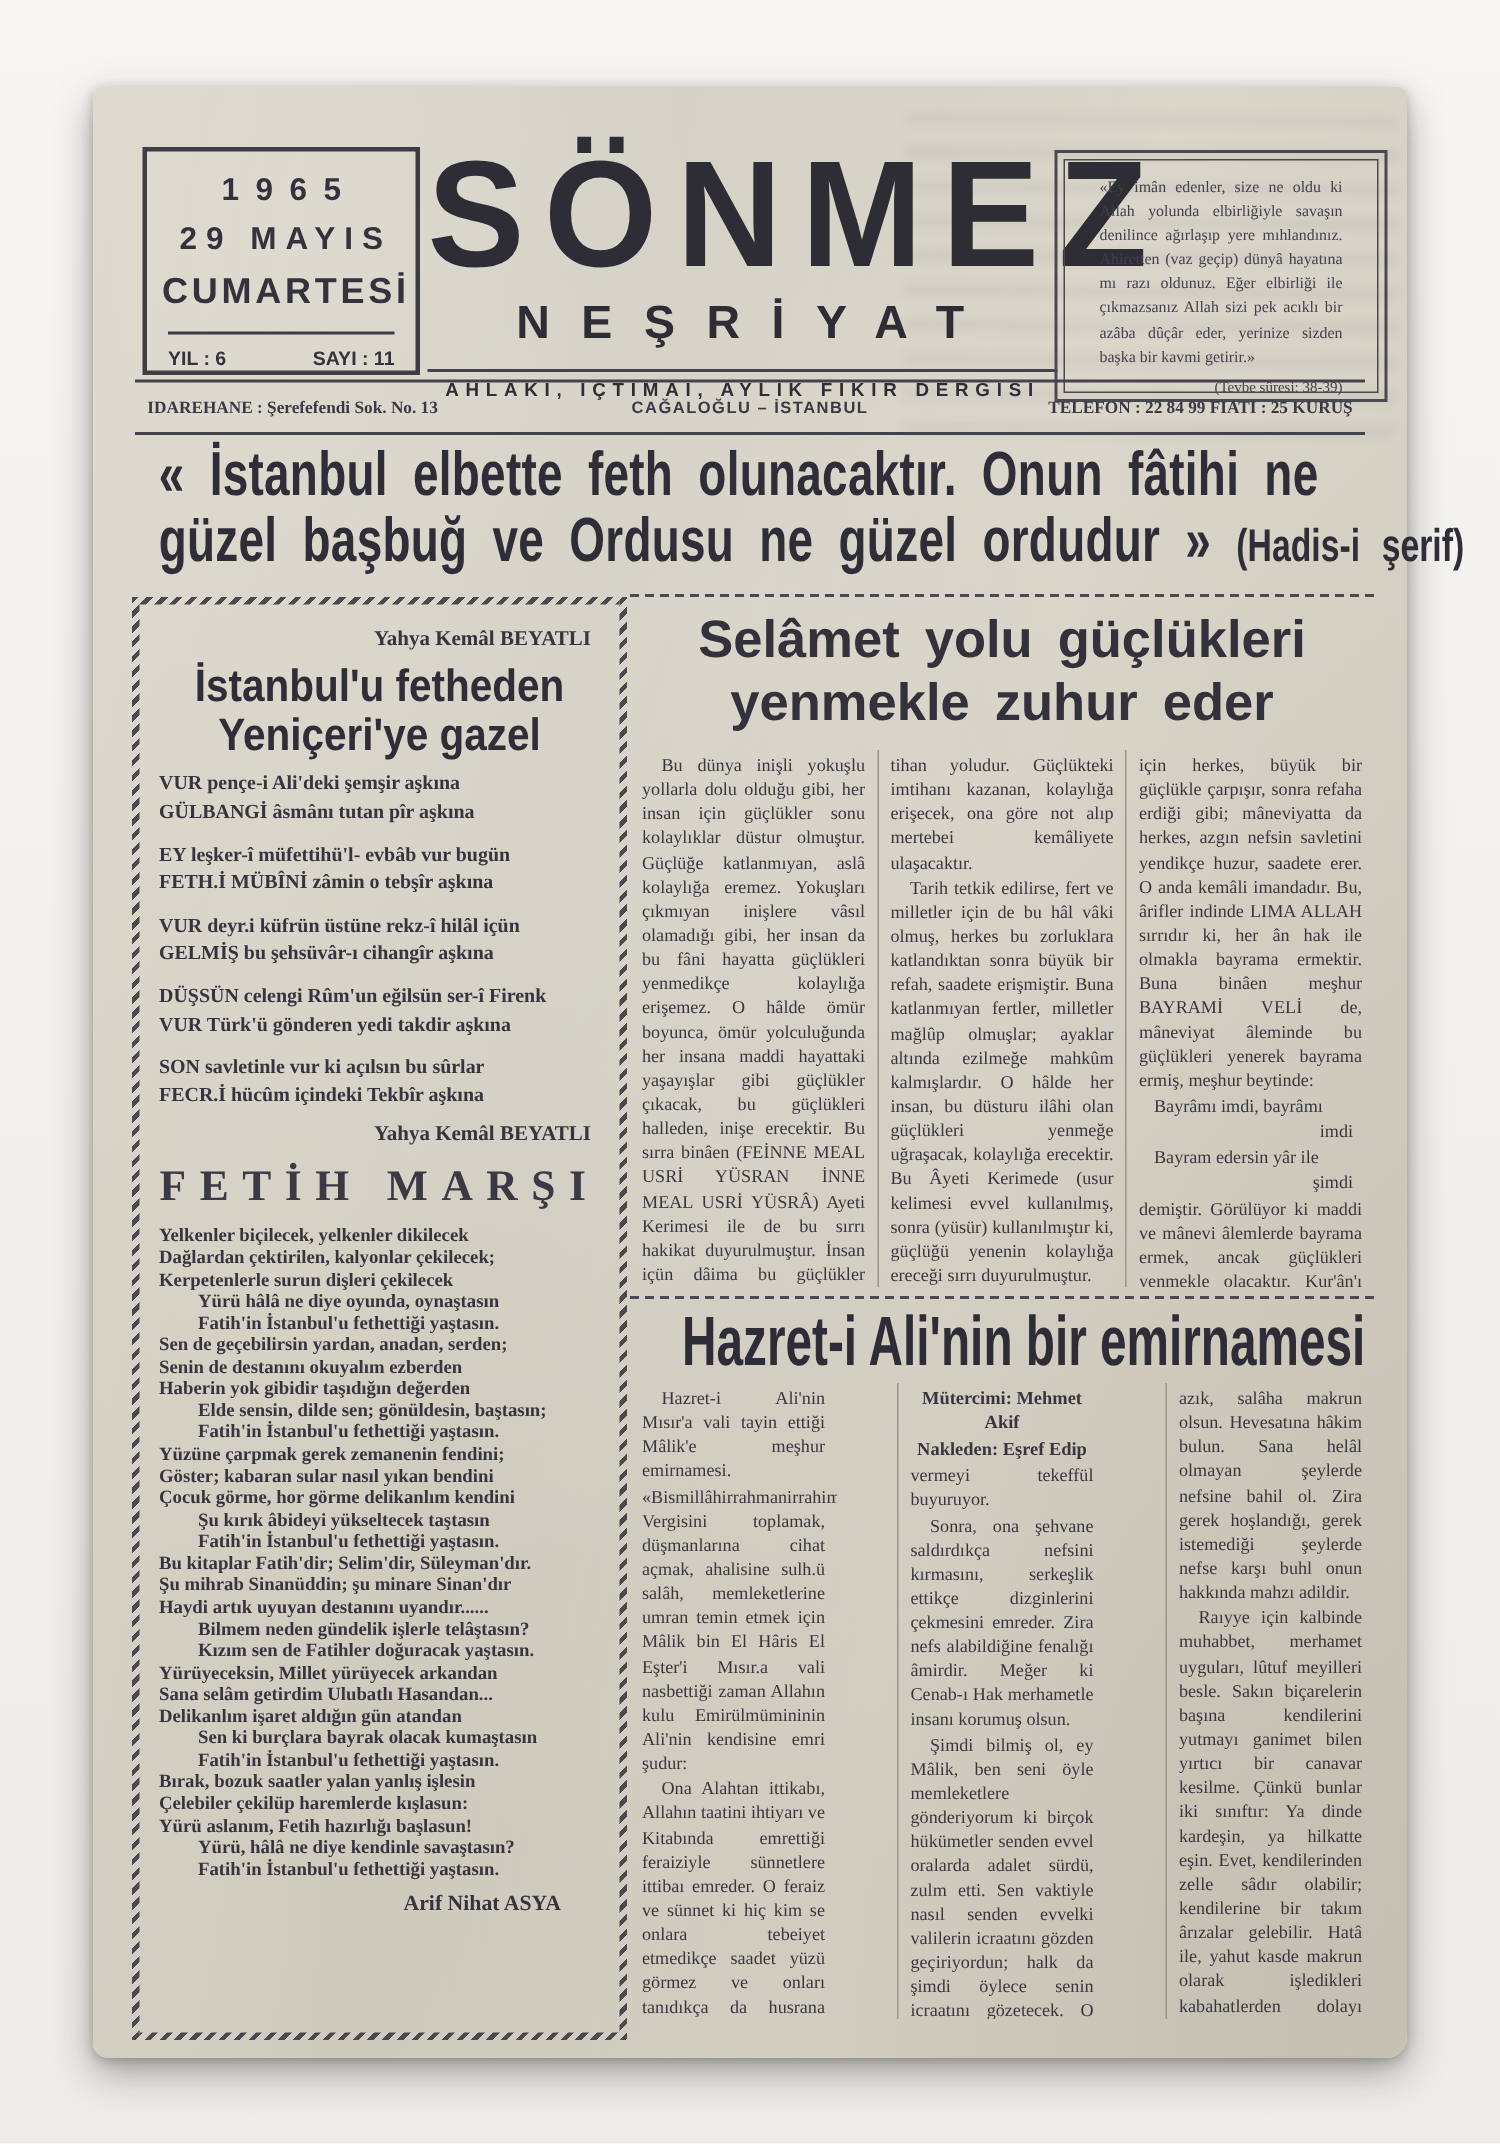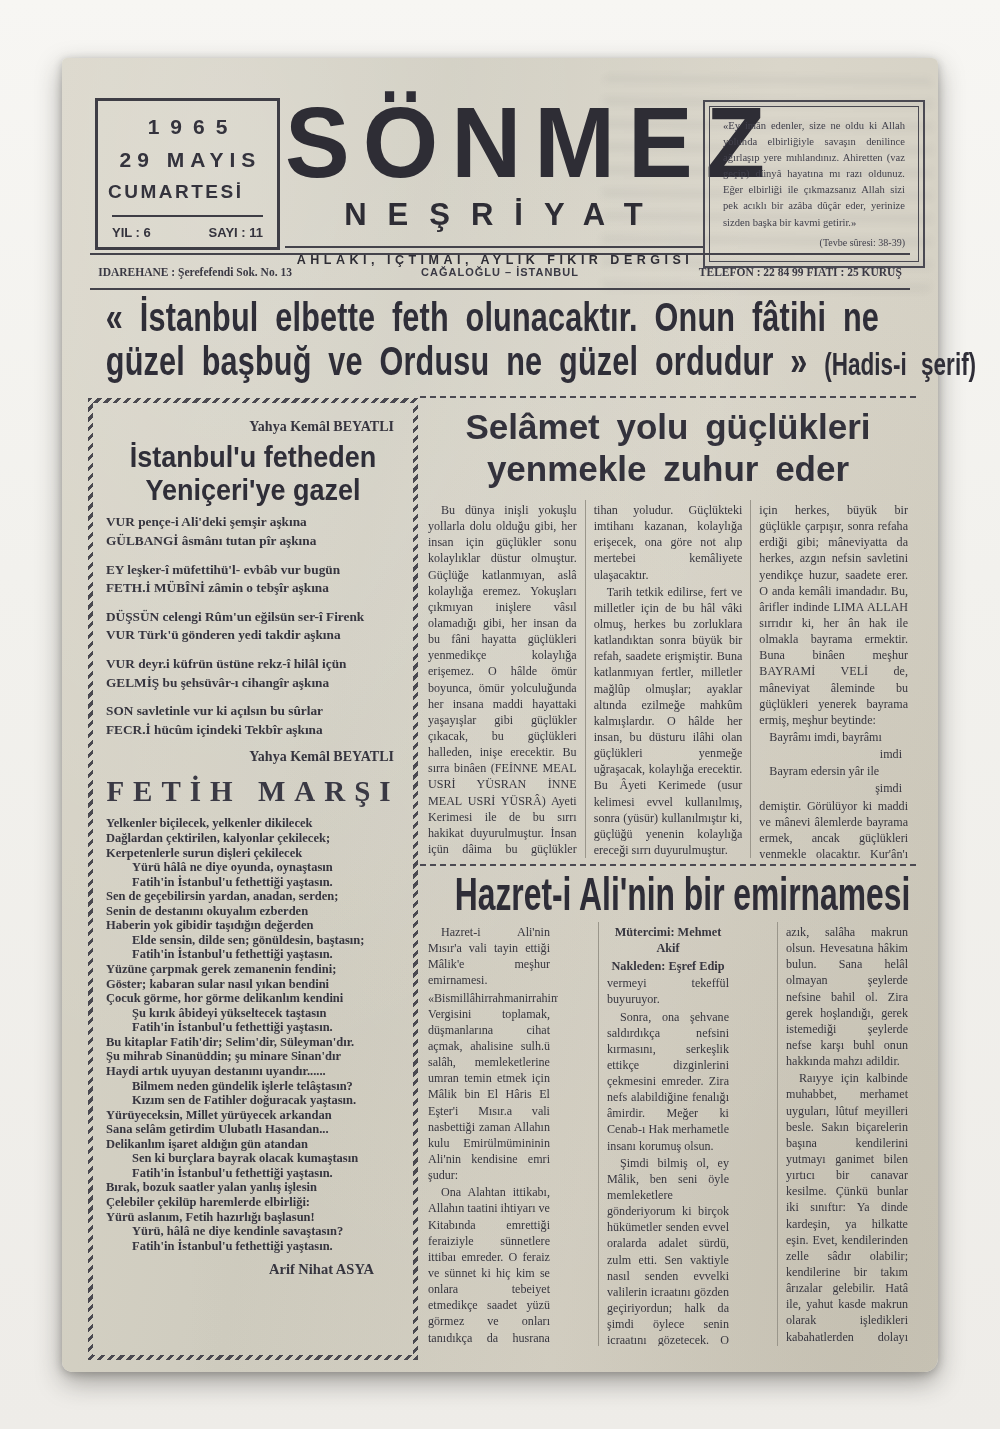--- a/index.html
+++ b/index.html
@@ -21,41 +21,41 @@
   
   .date-box{
     position:absolute;left:33px;top:40px;width:185px;height:152px;
     border:3px solid #3e3d45;box-sizing:border-box;
     display:flex;flex-direction:column;justify-content:flex-start;
     font-family:"Liberation Sans",sans-serif;font-weight:bold;color:#34333d;
     padding:14px 10px 8px;
   }
   .date-box .yr{font-size:21px;letter-spacing:11px;text-align:center;padding-left:11px;}
   .date-box .dt{font-size:21px;letter-spacing:6px;text-align:center;margin-top:9px;padding-left:6px;}
-  .date-box .dy{font-size:19px;letter-spacing:2.5px;text-align:left;margin-top:9px;}
+  .date-box .dy{font-size:24px;letter-spacing:2.5px;text-align:left;margin-top:9px;}
   .date-box .rule{border-top:2px solid #3e3d45;margin:12px 4px 8px;}
   .date-box .nums{display:flex;justify-content:space-between;font-size:13px;padding:0 4px;}
   .masthead{position:absolute;left:223px;top:36px;width:420px;text-align:center;color:#2e2d35;}
   .mast-title{
     font-family:"Liberation Sans",sans-serif;font-weight:900;font-size:97px;
     letter-spacing:13px;line-height:1.0;transform:scaleY(1.04);white-space:nowrap;
   }
   .mast-sub{
     font-family:"Liberation Sans",sans-serif;font-weight:bold;font-size:31px;
     letter-spacing:21px;margin-top:6px;padding-left:18px;white-space:nowrap;
   }
   .tagline{
     font-family:"Liberation Sans",sans-serif;font-weight:bold;font-size:12.5px;
     letter-spacing:4.5px;border-top:2px solid #44434b;border-bottom:0;
     margin-top:13px;padding:5px 0 2px;white-space:nowrap;
   }
   .quote-box{
     position:absolute;left:641px;top:42px;width:222px;height:168px;box-sizing:border-box;
     border:2px solid #4a4952;outline:1px solid #4a4952;outline-offset:-7px;
-    padding:16px 18px 8px;color:#41404c;
+    padding:16px 28px 8px;color:#41404c;
   }
   .quote-text{font-size:10.6px;line-height:1.52;text-align:justify;}
   .quote-src{font-size:10px;text-align:right;margin-top:6px;}
   .header-strip{
     position:absolute;left:28px;right:28px;top:195px;height:37px;box-sizing:border-box;
     border-top:2px solid #44434b;border-bottom:2px solid #44434b;
     display:flex;align-items:center;justify-content:center;
     font-weight:bold;color:#3a3944;
   }
   .header-strip .cell{font-size:11.5px;white-space:nowrap;}
@@ -165,24 +165,24 @@
   </div>
 
   <div class="left-box">
     <div class="poem-author">Yahya Kemâl BEYATLI</div>
     <div class="gazel-title">İstanbul'u fetheden Yeniçeri'ye gazel</div>
     <div>
         <div class="couplet">VUR pençe-i Ali'deki şemşir aşkına
 GÜLBANGİ âsmânı tutan pîr aşkına</div>
         <div class="couplet">EY leşker-î müfettihü'l- evbâb vur bugün
 FETH.İ MÜBÎNİ zâmin o tebşîr aşkına</div>
+        <div class="couplet">VUR deyr.i küfrün üstüne rekz-î hilâl içün
+GELMİŞ bu şehsüvâr-ı cihangîr aşkına</div>
         <div class="couplet">DÜŞSÜN celengi Rûm'un eğilsün ser-î Firenk
 VUR Türk'ü gönderen yedi takdir aşkına</div>
-        <div class="couplet">VUR deyr.i küfrün üstüne rekz-î hilâl içün
-GELMİŞ bu şehsüvâr-ı cihangîr aşkına</div>
         <div class="couplet">SON savletinle vur ki açılsın bu sûrlar
 FECR.İ hücûm içindeki Tekbîr aşkına</div>
       </div>
     <div class="poem-author">Yahya Kemâl BEYATLI</div>
     <div class="march-title">FETİH MARŞI</div>
     <div>
         <div class="mline">Yelkenler biçilecek, yelkenler dikilecek</div>
         <div class="mline">Dağlardan çektirilen, kalyonlar çekilecek;</div>
         <div class="mline">Kerpetenlerle surun dişleri çekilecek</div>
         <div class="mline ind">Yürü hâlâ ne diye oyunda, oynaştasın</div>
@@ -201,21 +201,21 @@
         <div class="mline">Şu mihrab Sinanüddin; şu minare Sinan'dır</div>
         <div class="mline">Haydi artık uyuyan destanını uyandır......</div>
         <div class="mline ind">Bilmem neden gündelik işlerle telâştasın?</div>
         <div class="mline ind">Kızım sen de Fatihler doğuracak yaştasın.</div>
         <div class="mline">Yürüyeceksin, Millet yürüyecek arkandan</div>
         <div class="mline">Sana selâm getirdim Ulubatlı Hasandan...</div>
         <div class="mline">Delikanlım işaret aldığın gün atandan</div>
         <div class="mline ind">Sen ki burçlara bayrak olacak kumaştasın</div>
         <div class="mline ind">Fatih'in İstanbul'u fethettiği yaştasın.</div>
         <div class="mline">Bırak, bozuk saatler yalan yanlış işlesin</div>
-        <div class="mline">Çelebiler çekilüp haremlerde elbirliği:</div>
+        <div class="mline">Çelebiler çekilüp haremlerde kışlasun:</div>
         <div class="mline">Yürü aslanım, Fetih hazırlığı başlasun!</div>
         <div class="mline ind">Yürü, hâlâ ne diye kendinle savaştasın?</div>
         <div class="mline ind">Fatih'in İstanbul'u fethettiği yaştasın.</div>
       </div>
     <div class="march-author">Arif Nihat ASYA</div>
   </div>
 
   <div class="right-region">
     <div class="dashed"></div>
     <div class="art1-title">Selâmet yolu güçlükleri yenmekle zuhur eder</div>

